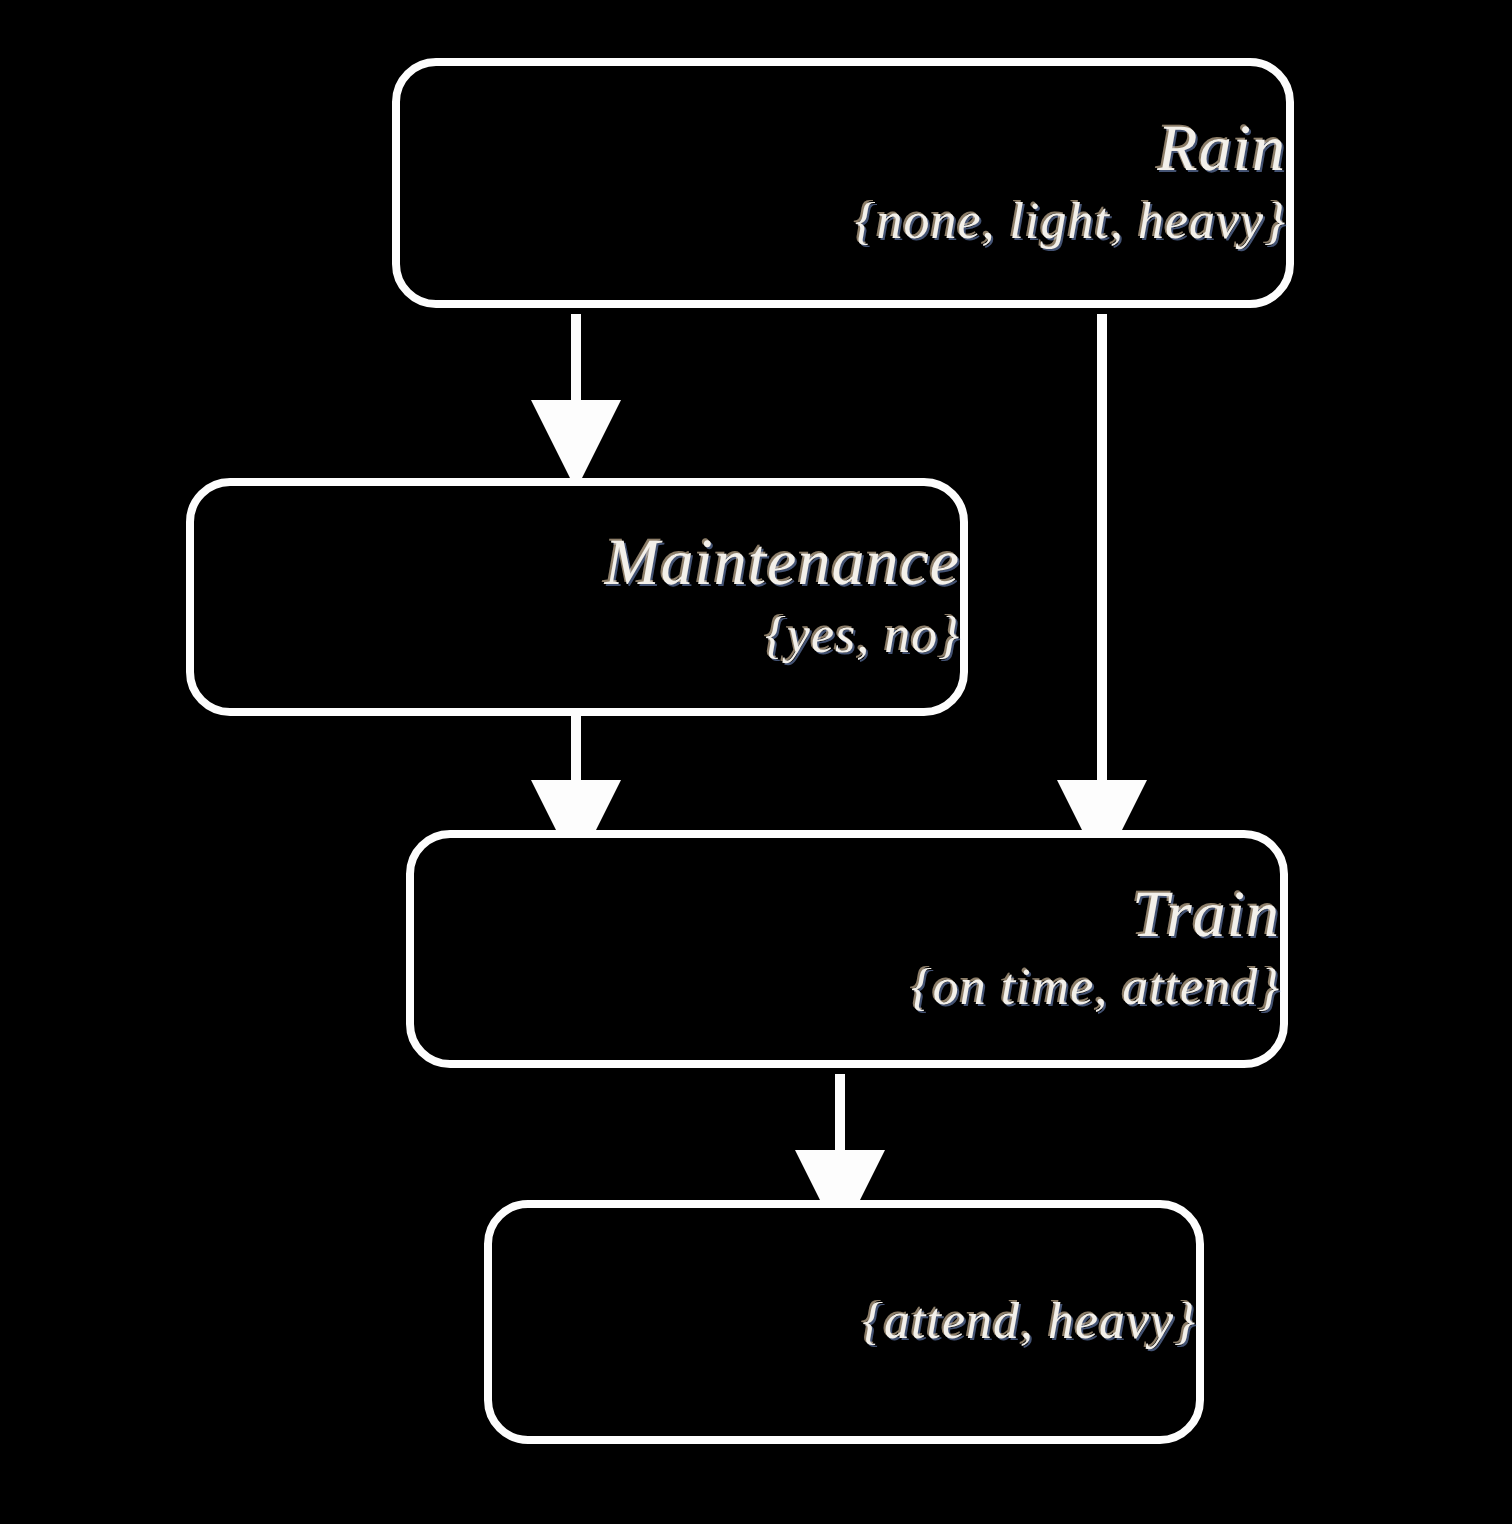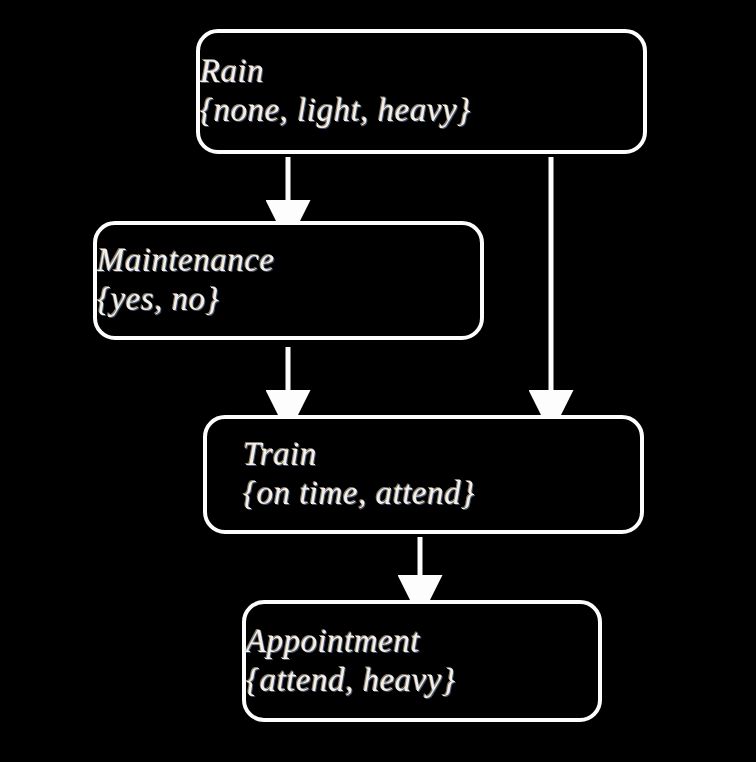--- a/index.html
+++ b/index.html
@@ -29,45 +29,45 @@
     pointer-events: none;
   }
   .node {
     position: absolute;
     box-sizing: border-box;
     border: 4px solid #fdfdfd;
     border-radius: 22px;
     background: #000000;
     display: flex;
     flex-direction: column;
-    align-items: flex-start;
+    align-items: flex-end;
     justify-content: center;
     color: #f3f0ea;
     text-align: center;
     line-height: 1.08;
     font-style: italic;
     text-shadow:
        -1px -1px 0 rgba(255, 228, 190, 0.55),
         1px  1px 0 rgba(150, 185, 255, 0.45);
   }
   .node .label {
     display: block;
     font-size: 33px;
     letter-spacing: 0.5px;
     margin-bottom: 3px;
   }
   .node .states {
     display: block;
-    font-size: 33px;
+    font-size: 26px;
     letter-spacing: 0.5px;
     font-style: italic;
   }
   
   #node-rain        { left: 196px; top: 29px;  width: 451px; height: 125px; }
-  #node-maintenance { left: 93px;  top: 221px; width: 391px; height: 119px; }
+  #node-maintenance { left: 93px;  top: 239px; width: 391px; height: 119px; }
   #node-train       { left: 203px; top: 415px; width: 441px; height: 119px; padding-left: 36px; }
   #node-appointment { left: 242px; top: 600px; width: 360px; height: 122px; }
 </style>
 </head>
 <body>
 
 <div id="canvas">
 
   <svg class="edge-layer" width="756" height="762" viewBox="0 0 756 762" aria-hidden="true">
     <defs>
@@ -102,17 +102,16 @@
     <span class="label">Maintenance</span>
     <span class="states">{yes, no}</span>
   </div>
 
   <div class="node" id="node-train">
     <span class="label">Train</span>
     <span class="states">{on time, attend}</span>
   </div>
 
   <div class="node" id="node-appointment">
-    <span class="label">Appointment</span>
     <span class="states">{attend, heavy}</span>
   </div>
 
 </div>
 
 </body></html>

